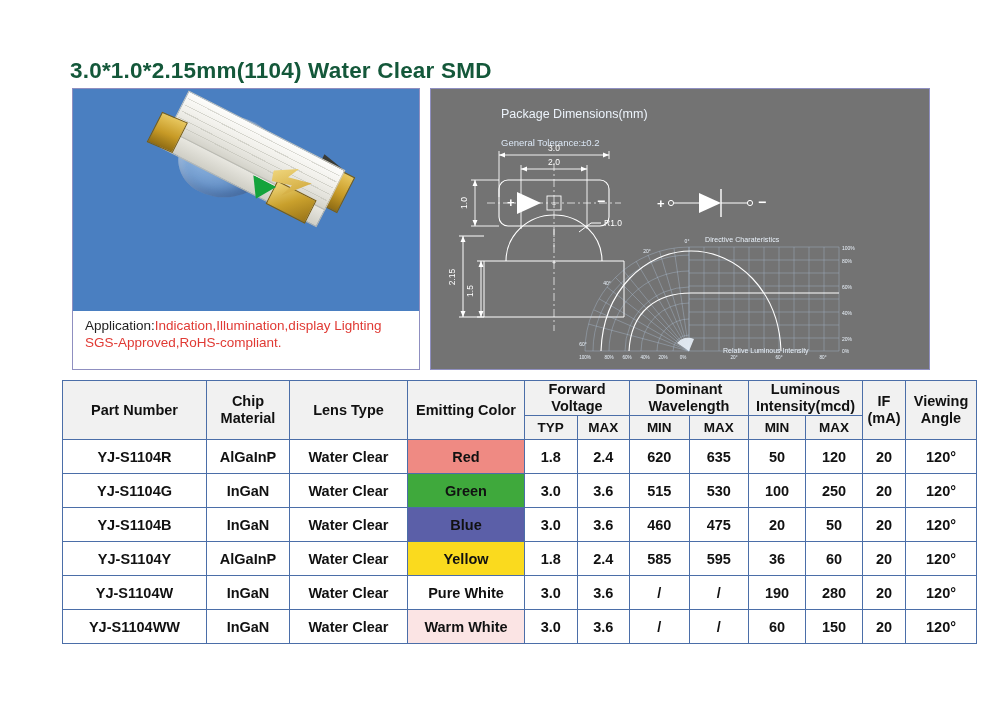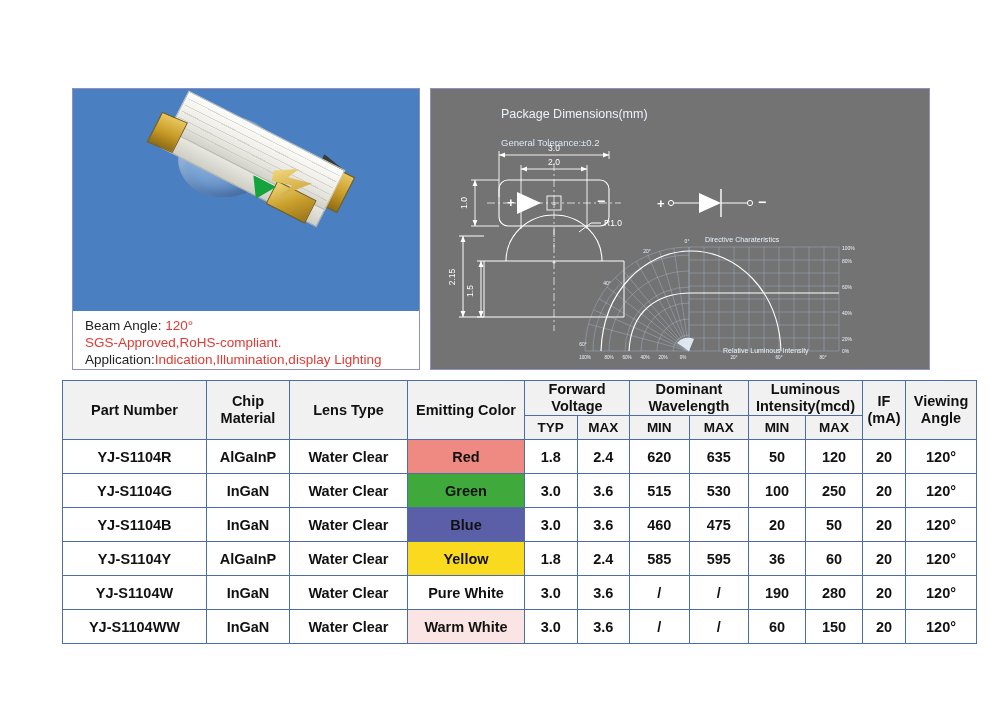--- a/index.html
+++ b/index.html
@@ -228,20 +228,21 @@
   td.part   { font-size: 14.5px; }
   td.chip   { color: #1f7a33; font-size: 14px; }
   td.lens   { font-size: 14px; }
   td.color  { font-size: 14.5px; }
 </style>
 </head>
 <body>
 
 <div id="page">
 
+  <div class="page-title">3.0*1.0*2.15mm(1104) Water Clear SMD</div>
 
   <div class="panel" id="photo-panel">
 
     <div id="photo-area">
       <div class="led-scene">
         <div class="lens-dome"></div>
         <div class="lens-chip"></div>
         <div class="led-body">
           <div class="dark-end"></div>
           <div class="pad pad-right"></div>
@@ -250,27 +251,24 @@
           <div class="pad pad-left"></div>
           <div class="pad pad-mid"></div>
           <div class="gold-arrow"></div>
           <div class="green-mark"></div>
         </div>
       </div>
     </div>
 
     <div class="caption-block">
       <div class="caption-line">
-        <span>Beam Angle: </span><span class="red">120°</span>
+        <span>Application:</span><span class="red">Indication,Illumination,display Lighting</span>
       </div>
       <div class="caption-line">
         <span class="red">SGS-Approved,RoHS-compliant.</span>
-      </div>
-      <div class="caption-line">
-        <span>Application:</span><span class="red">Indication,Illumination,display Lighting</span>
       </div>
     </div>
   </div>
 
   <div class="panel" id="spec-panel">
 
     <div class="spec-title">Package Dimensions(mm)</div>
     <div class="spec-sub">General Tolerance:±0.2</div>
 
     <svg class="draw-svg" width="500" height="282" viewBox="0 0 500 282">

